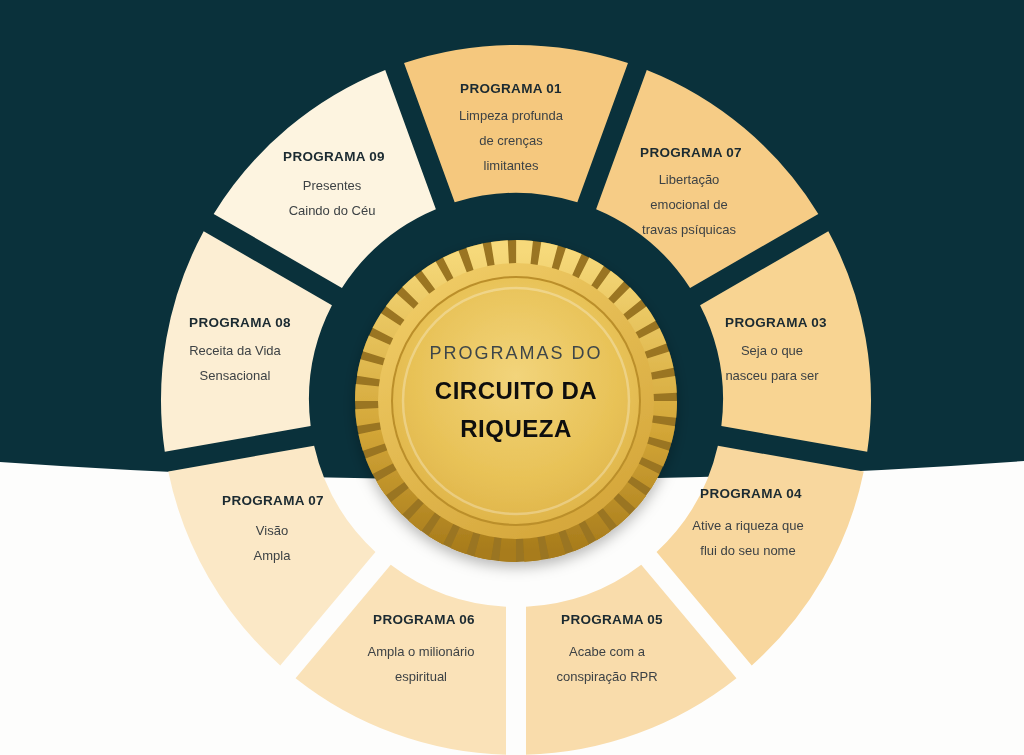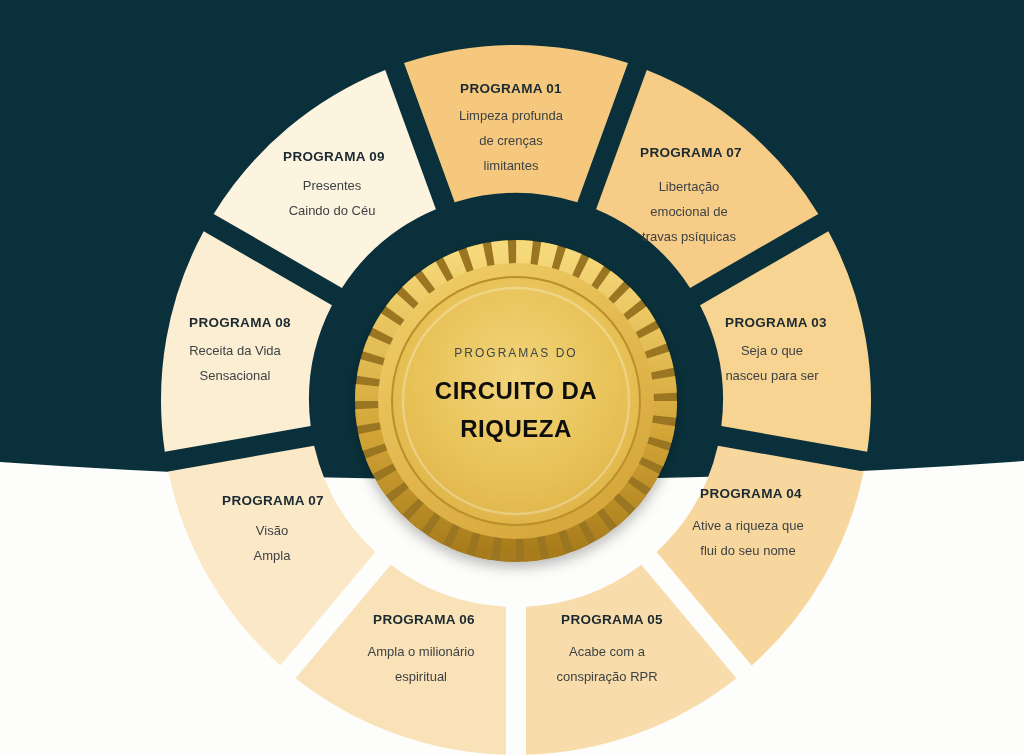--- a/index.html
+++ b/index.html
@@ -31,21 +31,21 @@
   }
   .pdesc{
     font-size:13px;
     line-height:25px;
     font-weight:400;
     color:var(--label-description,#3d4245);
   }
   .coin-kicker{
     position:absolute;
     transform:translate(-50%,-50%);
-    font-size:12px;
+    font-size:18px;
     letter-spacing:2px;
     color:var(--coin-kicker,#3e4649);
     white-space:nowrap;
   }
   .coin-title{
     position:absolute;
     transform:translate(-50%,-50%);
     font-size:24px;
     line-height:38px;
     font-weight:700;
@@ -105,21 +105,21 @@
   </svg>
 
   <div class="labels">
 
     <div class="seg-label ptitle" style="left:511px;top:88px">PROGRAMA 01</div>
     <div class="seg-label pdesc" style="left:511px;top:140px">Limpeza profunda
 de crenças
 limitantes</div>
 
     <div class="seg-label ptitle" style="left:691px;top:152px">PROGRAMA 07</div>
-    <div class="seg-label pdesc" style="left:689px;top:211px">Libertação
+    <div class="seg-label pdesc" style="left:689px;top:204px">Libertação
 emocional de
 travas psíquicas</div>
 
     <div class="seg-label ptitle" style="left:776px;top:322px">PROGRAMA 03</div>
     <div class="seg-label pdesc" style="left:772px;top:363px">Seja o que
 nasceu para ser</div>
 
     <div class="seg-label ptitle" style="left:751px;top:493px">PROGRAMA 04</div>
     <div class="seg-label pdesc" style="left:748px;top:538px">Ative a riqueza que
 flui do seu nome</div>

